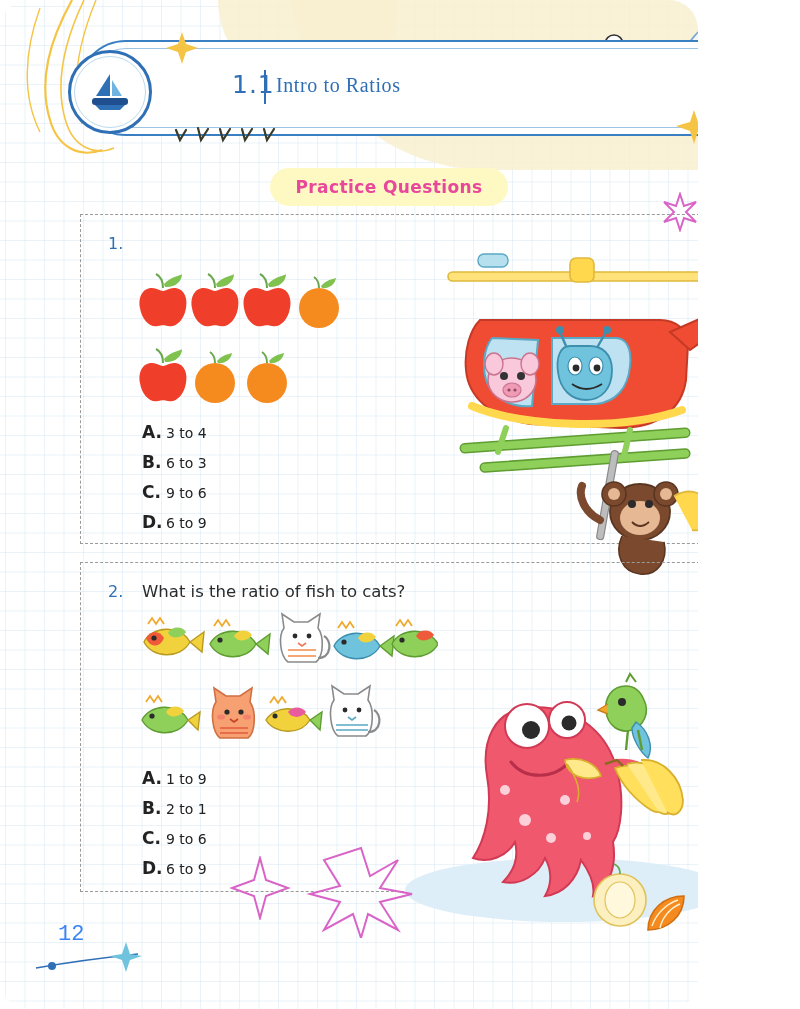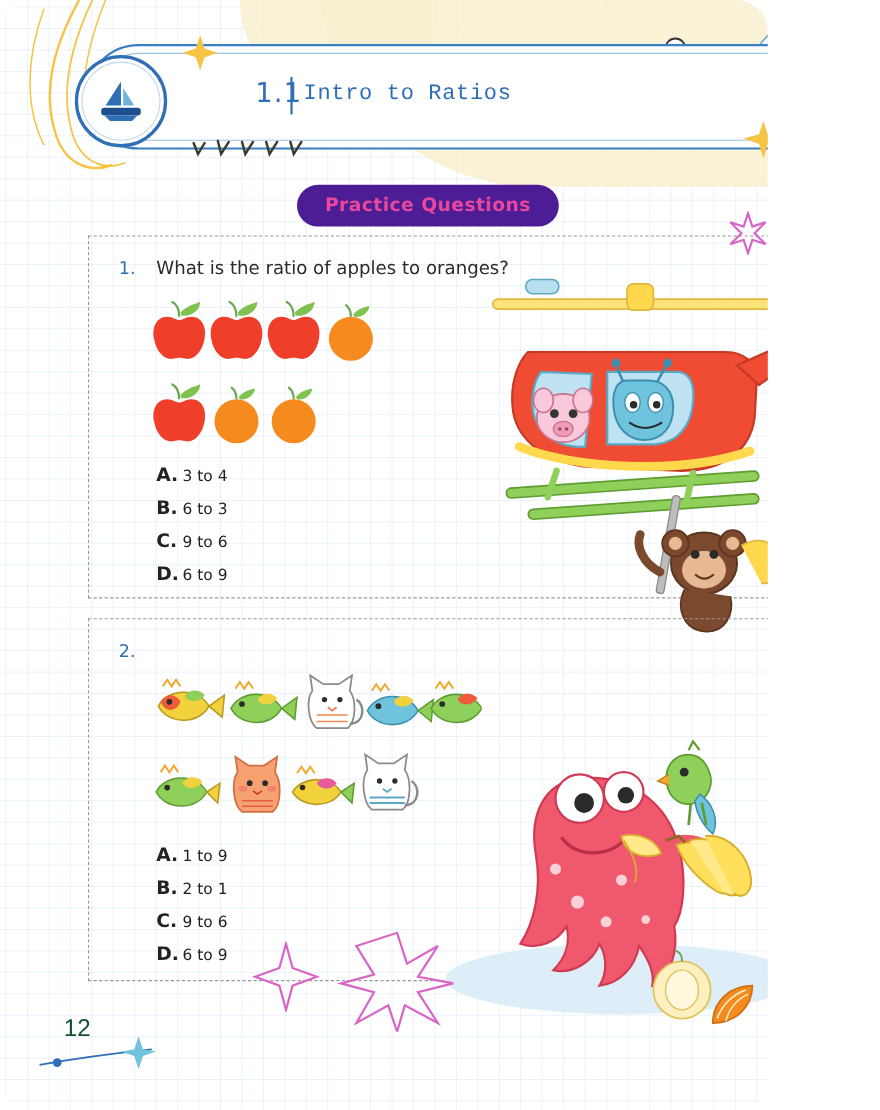--- a/index.html
+++ b/index.html
@@ -89,32 +89,32 @@
   }
   #section-div {
     position: absolute;
     left: 264px; top: 70px;
     width: 2px; height: 34px;
     background: #2f6fb5;
   }
   #section-title {
     position: absolute;
     left: 276px; top: 74px;
-    font-family: Liberation Mono, monospace;
+    font-family: Liberation Serif, serif;
     font-size: 20px;
     color: #2f6fb5;
     letter-spacing: .6px;
   }
 
   
   #practice-pill {
     position: absolute;
     left: 270px; top: 168px;
     width: 238px; height: 38px;
-    background: #4c1d95;
+    background: #fef9c3;
     border-radius: 19px;
     display: flex; align-items: center; justify-content: center;
   }
   #practice-pill span {
     font-family: "DejaVu Sans", sans-serif;
     font-size: 17px;
     color: #e8489b;
     font-weight: bold;
     letter-spacing: .4px;
   }
@@ -155,23 +155,23 @@
   }
   .choice .ctext {
     font-size: 14px;
     color: #222;
   }
 
   
   #pagenum {
     position: absolute;
     left: 58px; top: 922px;
-    font-family: Liberation Sans, sans-serif;
+    font-family: Liberation Mono, monospace;
     font-size: 22px;
-    color: #14532d;
+    color: #3b82f6;
   }
 
   .art { position: absolute; pointer-events: none; }
 </style>
 </head>
 <body>
 
 <div id="page">
 
   <div id="grid"></div>
@@ -235,21 +235,20 @@
       <path d="M94 3 L97 14 L104 3" fill="none" stroke="#3b3b2a" stroke-width="2.2" stroke-linecap="round"></path>
     </svg>
   </div>
 
   <div id="practice-pill">
     <span>Practice Questions</span>
   </div>
 
   <div class="qbox" id="q1box"></div>
   <div class="qnum" style="left:108px; top:234px;">1.</div>
-  <div class="qtext" style="left:142px; top:234px;">What is the ratio of apples to oranges?</div>
 
   <svg class="art" style="left:138px; top:270px; width:210px; height:62px;">
     <g>
       <path d="M14 18 C 4 18, 0 28, 2 38 C 4 50, 12 58, 20 56 C 24 55, 26 55, 30 56 C 38 58, 46 50, 48 38 C 50 28, 46 18, 36 18 C 31 18, 28 21, 25 21 C 22 21, 19 18, 14 18 Z" fill="#ef3e2a"></path>
       <path d="M25 18 C 25 10, 22 6, 18 4" fill="none" stroke="#6aa84f" stroke-width="2"></path>
       <path d="M26 14 C 34 6, 42 6, 44 4 C 44 12, 36 18, 27 17 Z" fill="#7fc24f"></path>
     </g>
     <g transform="translate(52,0)">
       <path d="M14 18 C 4 18, 0 28, 2 38 C 4 50, 12 58, 20 56 C 24 55, 26 55, 30 56 C 38 58, 46 50, 48 38 C 50 28, 46 18, 36 18 C 31 18, 28 21, 25 21 C 22 21, 19 18, 14 18 Z" fill="#ef3e2a"></path>
       <path d="M25 18 C 25 10, 22 6, 18 4" fill="none" stroke="#6aa84f" stroke-width="2"></path>
@@ -363,20 +362,21 @@
       <path d="M104 46 C 122 36, 136 44, 140 58 C 144 72, 134 82, 122 80" fill="#ffd84d" stroke="#e0b93c" stroke-width="1.8"></path>
     </g>
   </svg>
 
   <svg class="art" style="left:660px; top:192px; width:40px; height:40px;">
     <path d="M20 2 L24 14 L36 10 L26 20 L36 30 L24 26 L20 38 L16 26 L4 30 L14 20 L4 10 L16 14 Z" fill="none" stroke="#d964c8" stroke-width="2"></path>
   </svg>
 
   <div class="qbox" id="q2box"></div>
   <div class="qnum" style="left:108px; top:582px;">2.</div>
+  <div class="qtext" style="left:142px; top:582px;">What is the ratio of fish to cats?</div>
 
   <svg class="art" style="left:138px; top:612px; width:300px; height:60px;">
 
     <g>
       <path d="M6 30 C 14 14, 42 12, 52 30 C 42 48, 14 46, 6 30 Z" fill="#f2d23c" stroke="#b89a22" stroke-width="1.4"></path>
       <path d="M30 21 C 34 14, 44 14, 48 20 C 44 26, 34 28, 30 21 Z" fill="#8fd05a"></path>
       <path d="M8 26 C 12 18, 22 18, 26 26 C 22 36, 12 36, 8 26 Z" fill="#ef5a3a"></path>
       <path d="M52 30 L 66 20 L 64 40 Z" fill="#f2d23c" stroke="#b89a22" stroke-width="1.4"></path>
       <circle cx="16" cy="26" r="2.6" fill="#2b2b2b"></circle>
       <path d="M10 12 L14 6 L18 12 L22 6 L26 12" fill="none" stroke="#f0a92c" stroke-width="1.8"></path>

